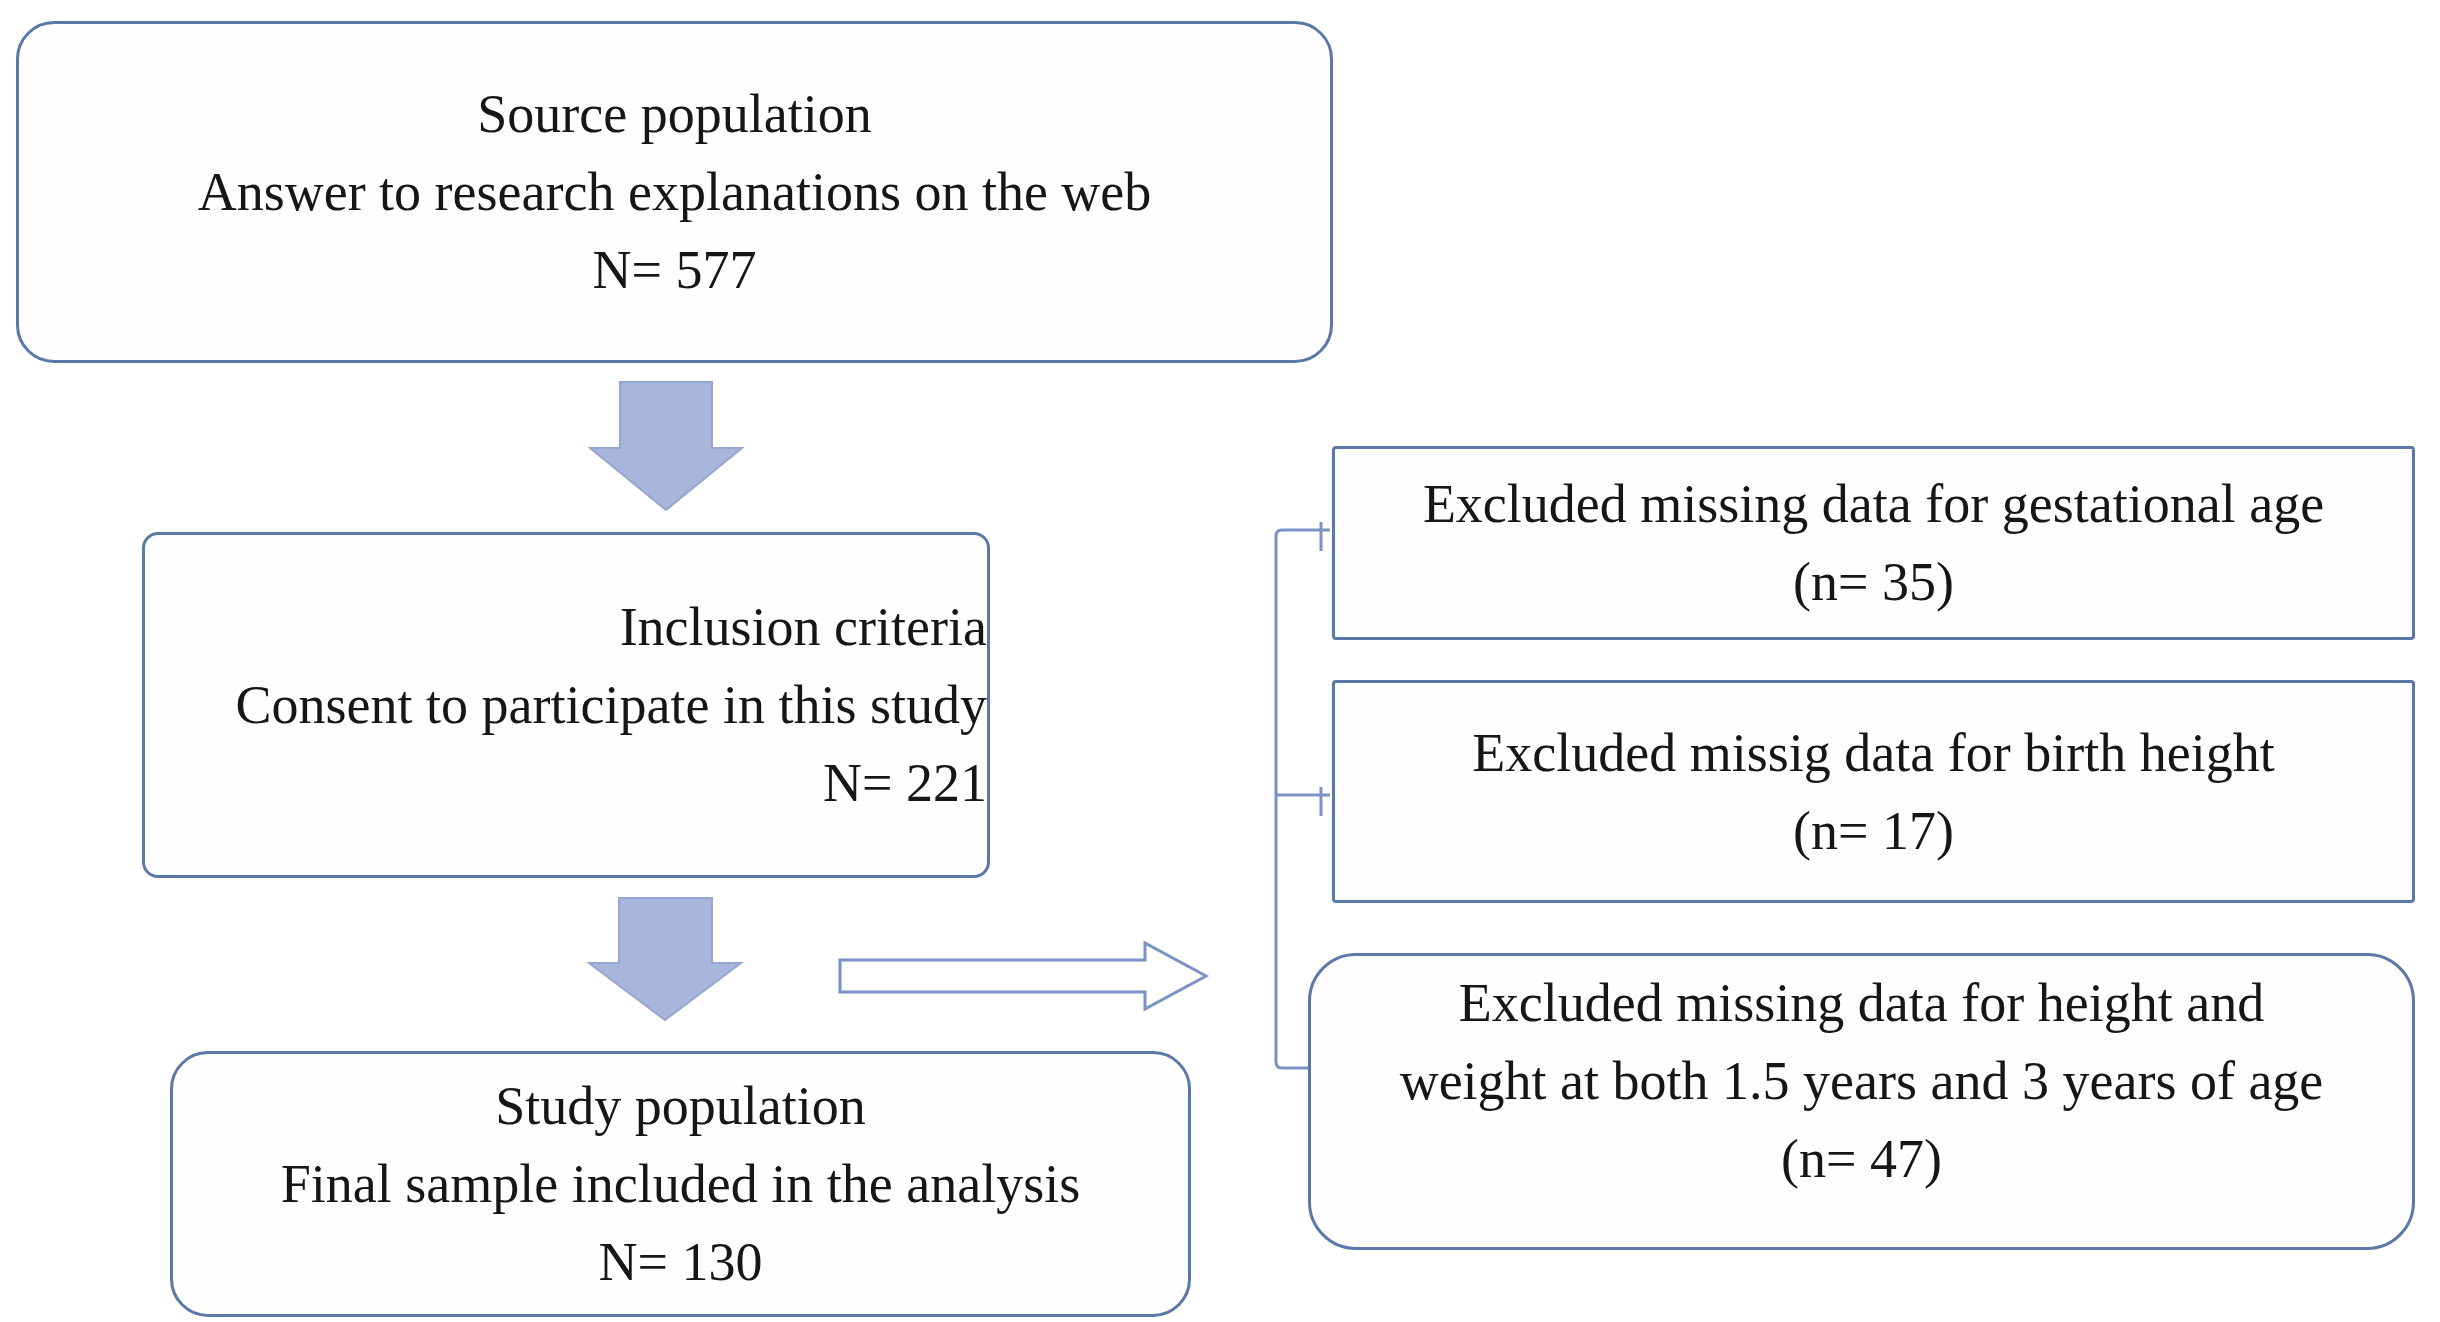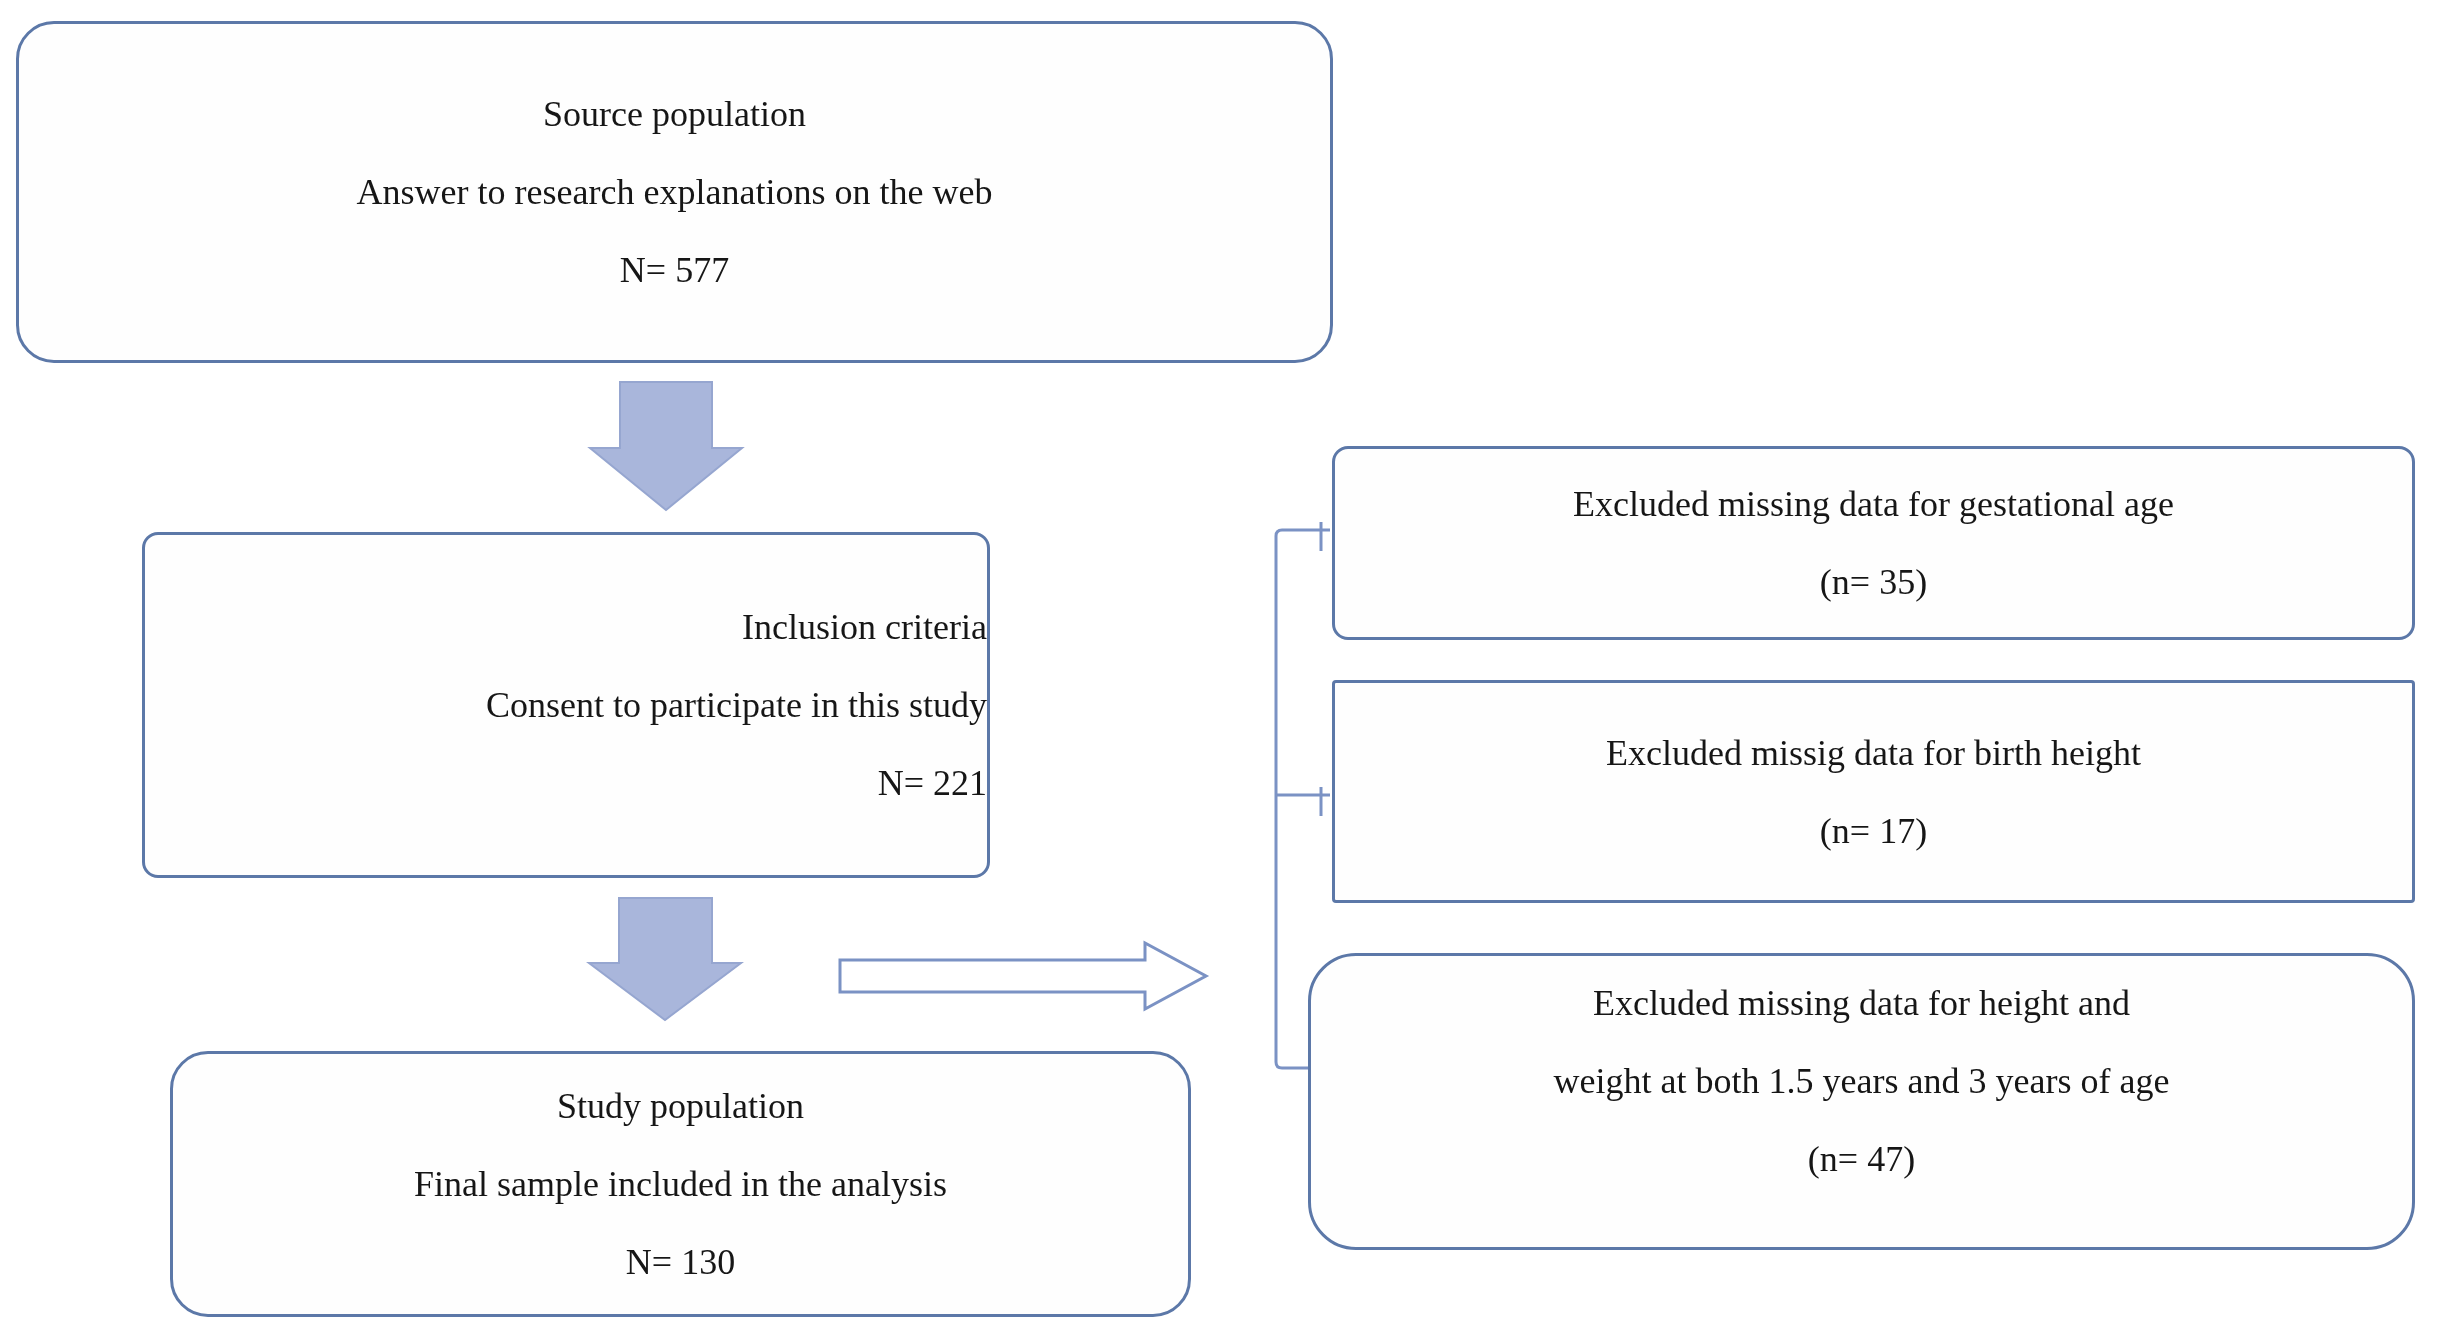--- a/index.html
+++ b/index.html
@@ -26,32 +26,32 @@
   .flow-box {
     position: absolute;
     box-sizing: border-box;
     border: 3px solid var(--box-border, #5c78a8);
     background: #fefefe;
     display: flex;
     flex-direction: column;
     align-items: center;
     justify-content: center;
     text-align: center;
-    font-size: 36px;
+    font-size: 54px;
     line-height: 78px;
   }
   .flow-box .text-line {
     white-space: nowrap;
   }
   
   .box-l1 { left: 16px;   top: 21px;   width: 1317px; height: 342px; border-radius: 38px; }
   .box-l2 { left: 142px;  top: 532px;  width: 848px; height: 346px; border-radius: 16px; align-items: flex-end; }
   .box-l3 { left: 170px;  top: 1051px; width: 1021px; height: 266px; border-radius: 38px; }
   
-  .box-r1 { left: 1332px; top: 446px;  width: 1083px; height: 194px; border-radius: 16px; }
+  .box-r1 { left: 1332px; top: 446px;  width: 1083px; height: 194px; border-radius: 4px; }
   .box-r2 { left: 1332px; top: 680px;  width: 1083px; height: 223px; border-radius: 4px; }
   .box-r3 { left: 1308px; top: 953px;  width: 1107px; height: 297px; border-radius: 48px;
             padding-bottom: 41px; }
 </style>
 </head>
 <body>
 
 <div class="canvas" style="--bg: #ffffff; --box-border: #5c78a8; --text: #161616; --conn: #7b92c4; --arrow-fill: #a9b6db; --arrow-edge: #96a6d0;">
 
   <svg class="connector-layer" viewBox="0 0 2440 1322" aria-hidden="true">

